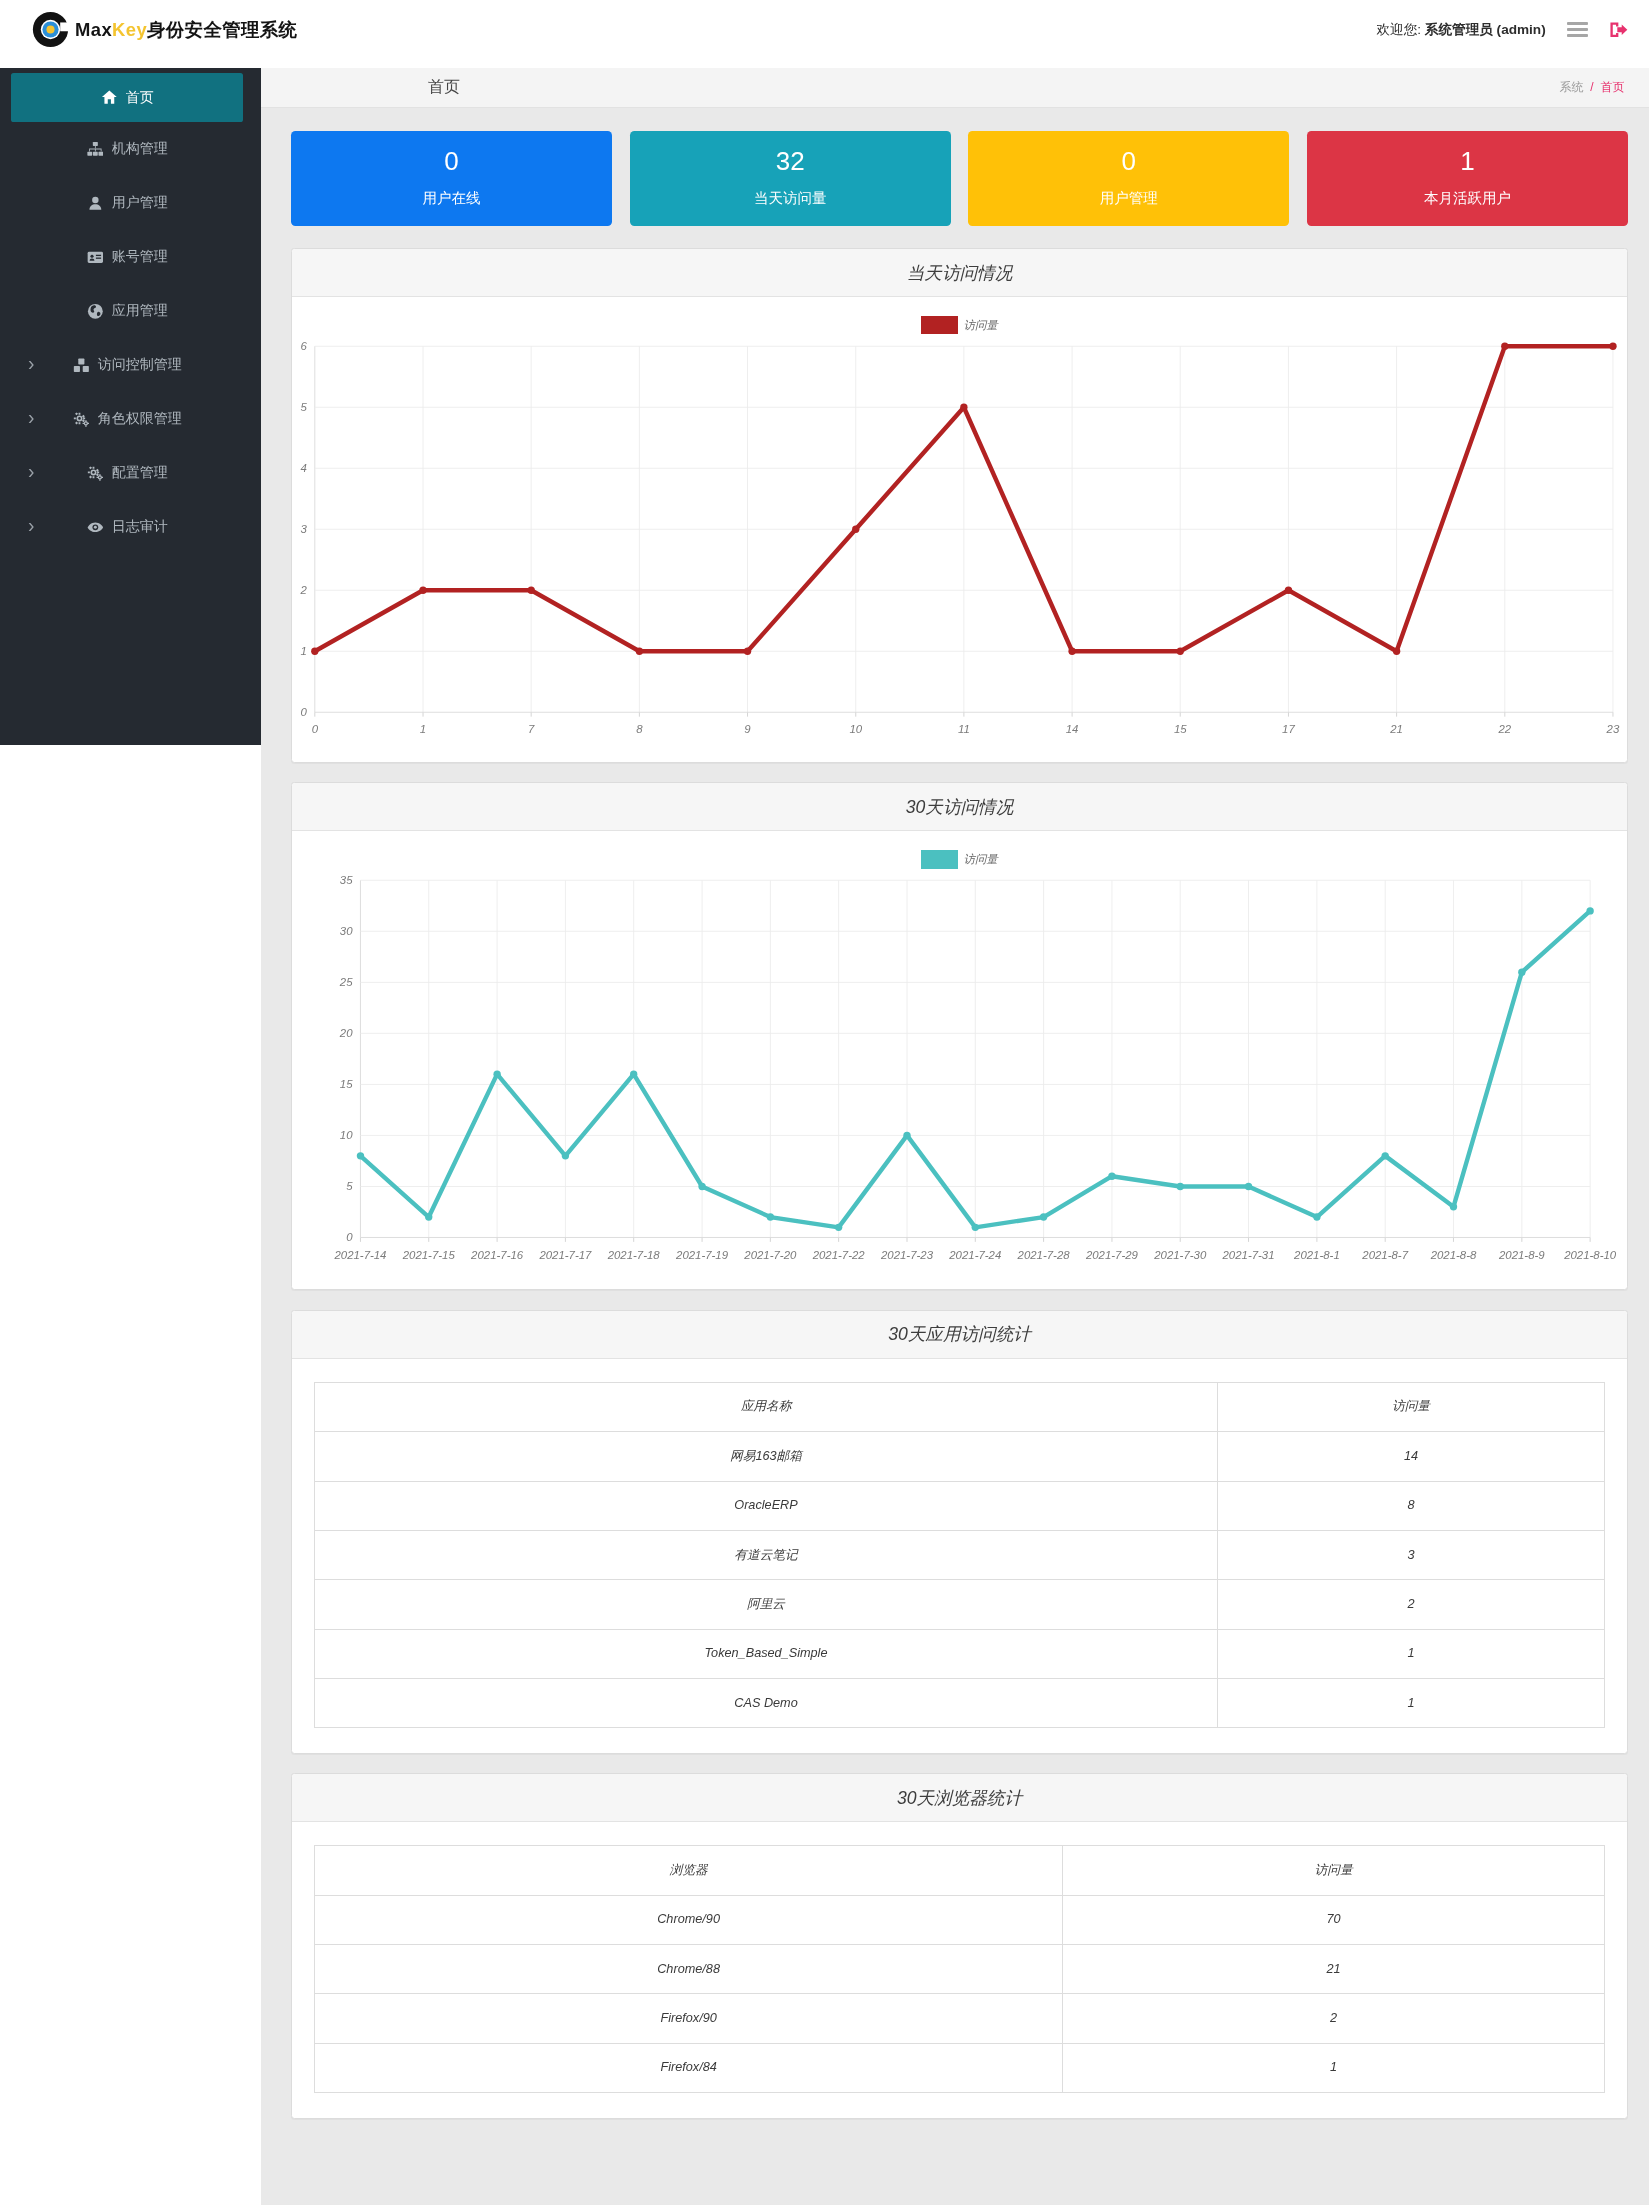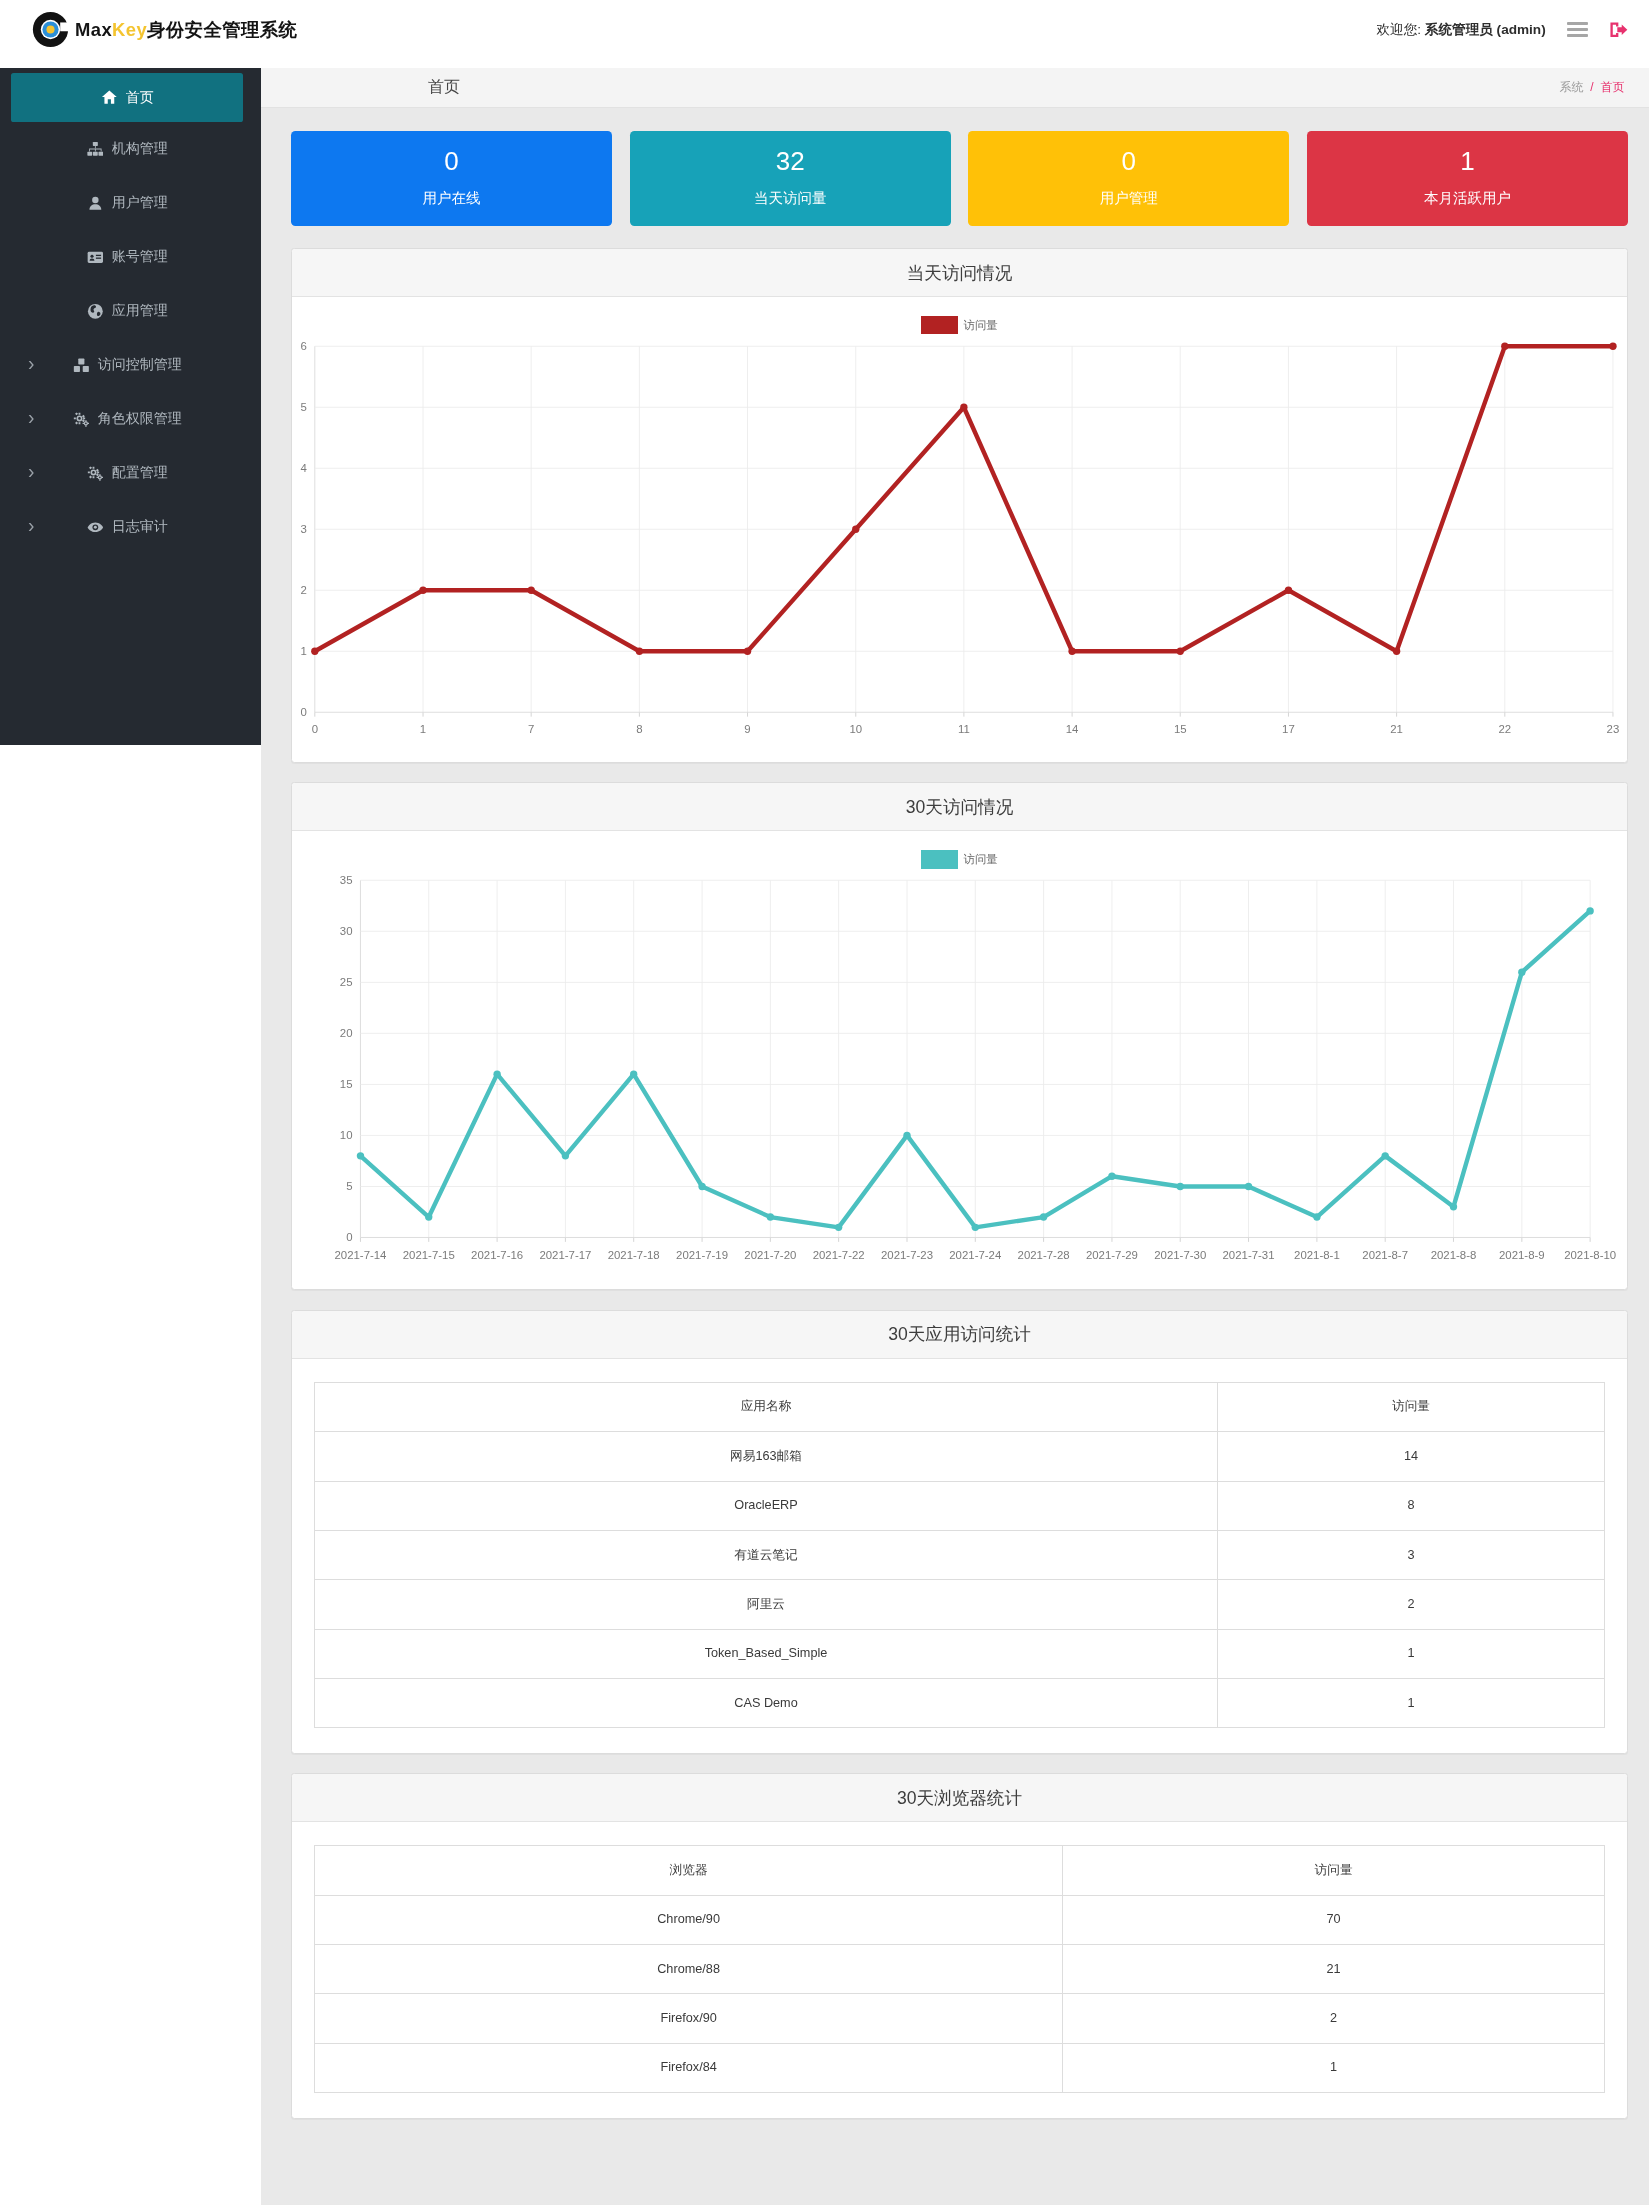--- a/index.html
+++ b/index.html
@@ -45,21 +45,21 @@
   .bc-sep{color:var(--accent,#e7326e);margin:0 3.5px;}
   .bc-current{color:var(--accent,#e7326e);cursor:pointer;}
   .content-body{padding:23px 21px 0 30px;}
   
   .cards{display:flex;gap:17.6px;margin-bottom:22px;}
   .stat-card{flex:1;height:95px;border-radius:4.4px;color:#fff;text-align:center;}
   .stat-value{font-size:26px;margin-top:15px;}
   .stat-label{font-size:14.5px;margin-top:12px;}
   
   .panel{background:#fff;border:0.9px solid #dcdcdc;border-radius:3.5px;
-    box-shadow:0 0.9px 0.9px rgba(0,0,0,.04);margin-bottom:19.3px;}
+    box-shadow:0 0.9px 0.9px rgba(0,0,0,.04);margin-bottom:19.3px;font-style:italic;}
   .panel-heading{height:47px;background:#f6f6f6;border-bottom:0.9px solid #e3e3e3;
     border-radius:3.5px 3.5px 0 0;display:flex;align-items:center;justify-content:center;
     font-size:17.6px;color:#3d3d3d;}
   .legend{display:flex;align-items:center;justify-content:center;height:21px;margin-top:17.6px;margin-bottom:3.5px;}
   .legend-swatch{display:inline-block;width:37px;height:18.4px;margin-right:5.3px;}
   .legend-label{font-size:11.4px;color:#666;}
   .chart-wrap{padding-bottom:7px;}
   .panel-body-table{padding:23px 22px 24.6px;}
   table.stat-table{width:100%;border-collapse:collapse;border:0.9px solid #ddd;
     font-size:12.7px;color:#3a3a3a;}

